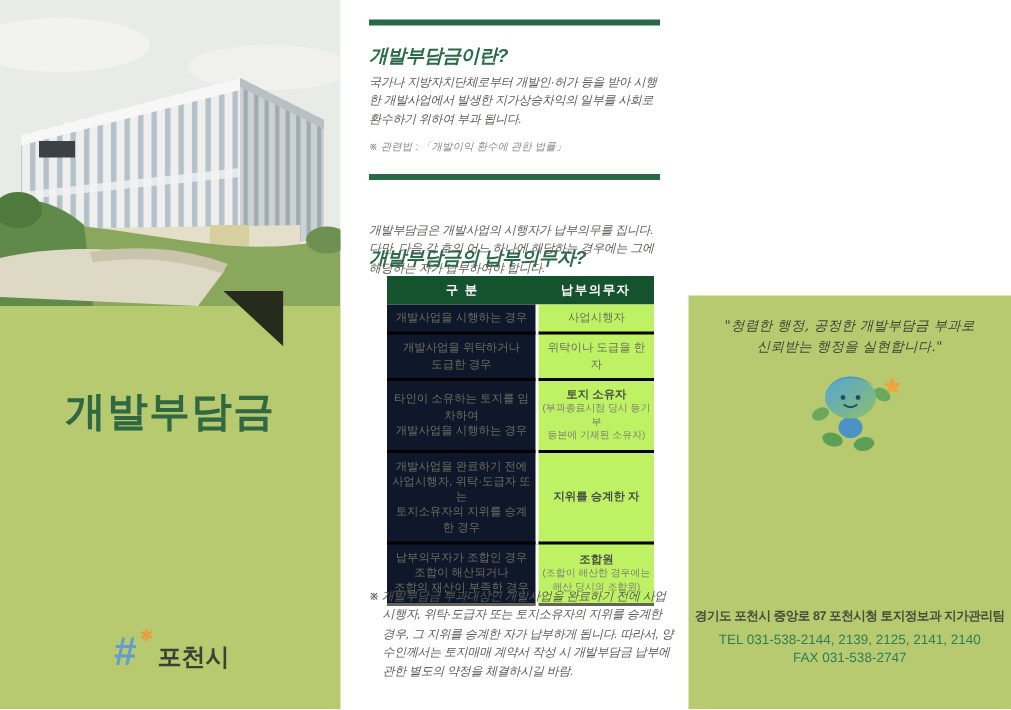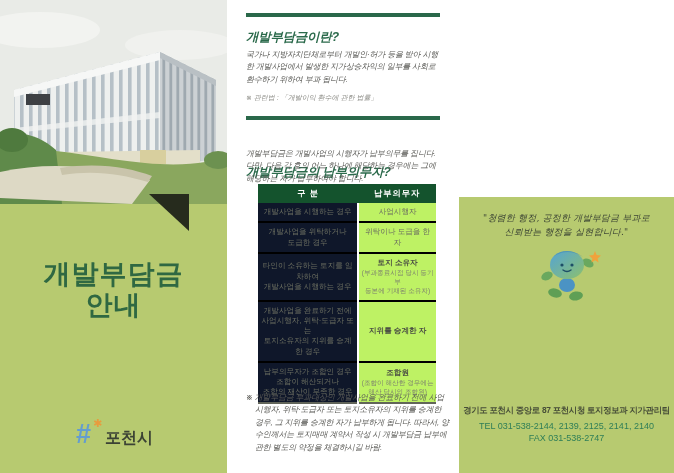--- a/index.html
+++ b/index.html
@@ -99,21 +99,20 @@
       <path d="M0,172 C55,160 105,168 150,180 L132,204 L0,198 Z" fill="#ddd9c5"></path>
       <path d="M60,168 C100,162 130,168 152,176 L148,182 C120,174 95,170 62,175 Z" fill="#c9c4ab"></path>
     </svg>
   </div>
 
   <div class="left-green"></div>
   <div class="wedge"></div>
 
   <div class="left-title">
     <div>개발부담금</div>
-    <div>안내</div>
   </div>
 
   <div class="city-logo">
     <span class="hash-wrap">
       <span class="hash">#</span>
       <span class="hash-star">✱</span>
     </span>
     <span class="city-name">포천시</span>
   </div>
 

